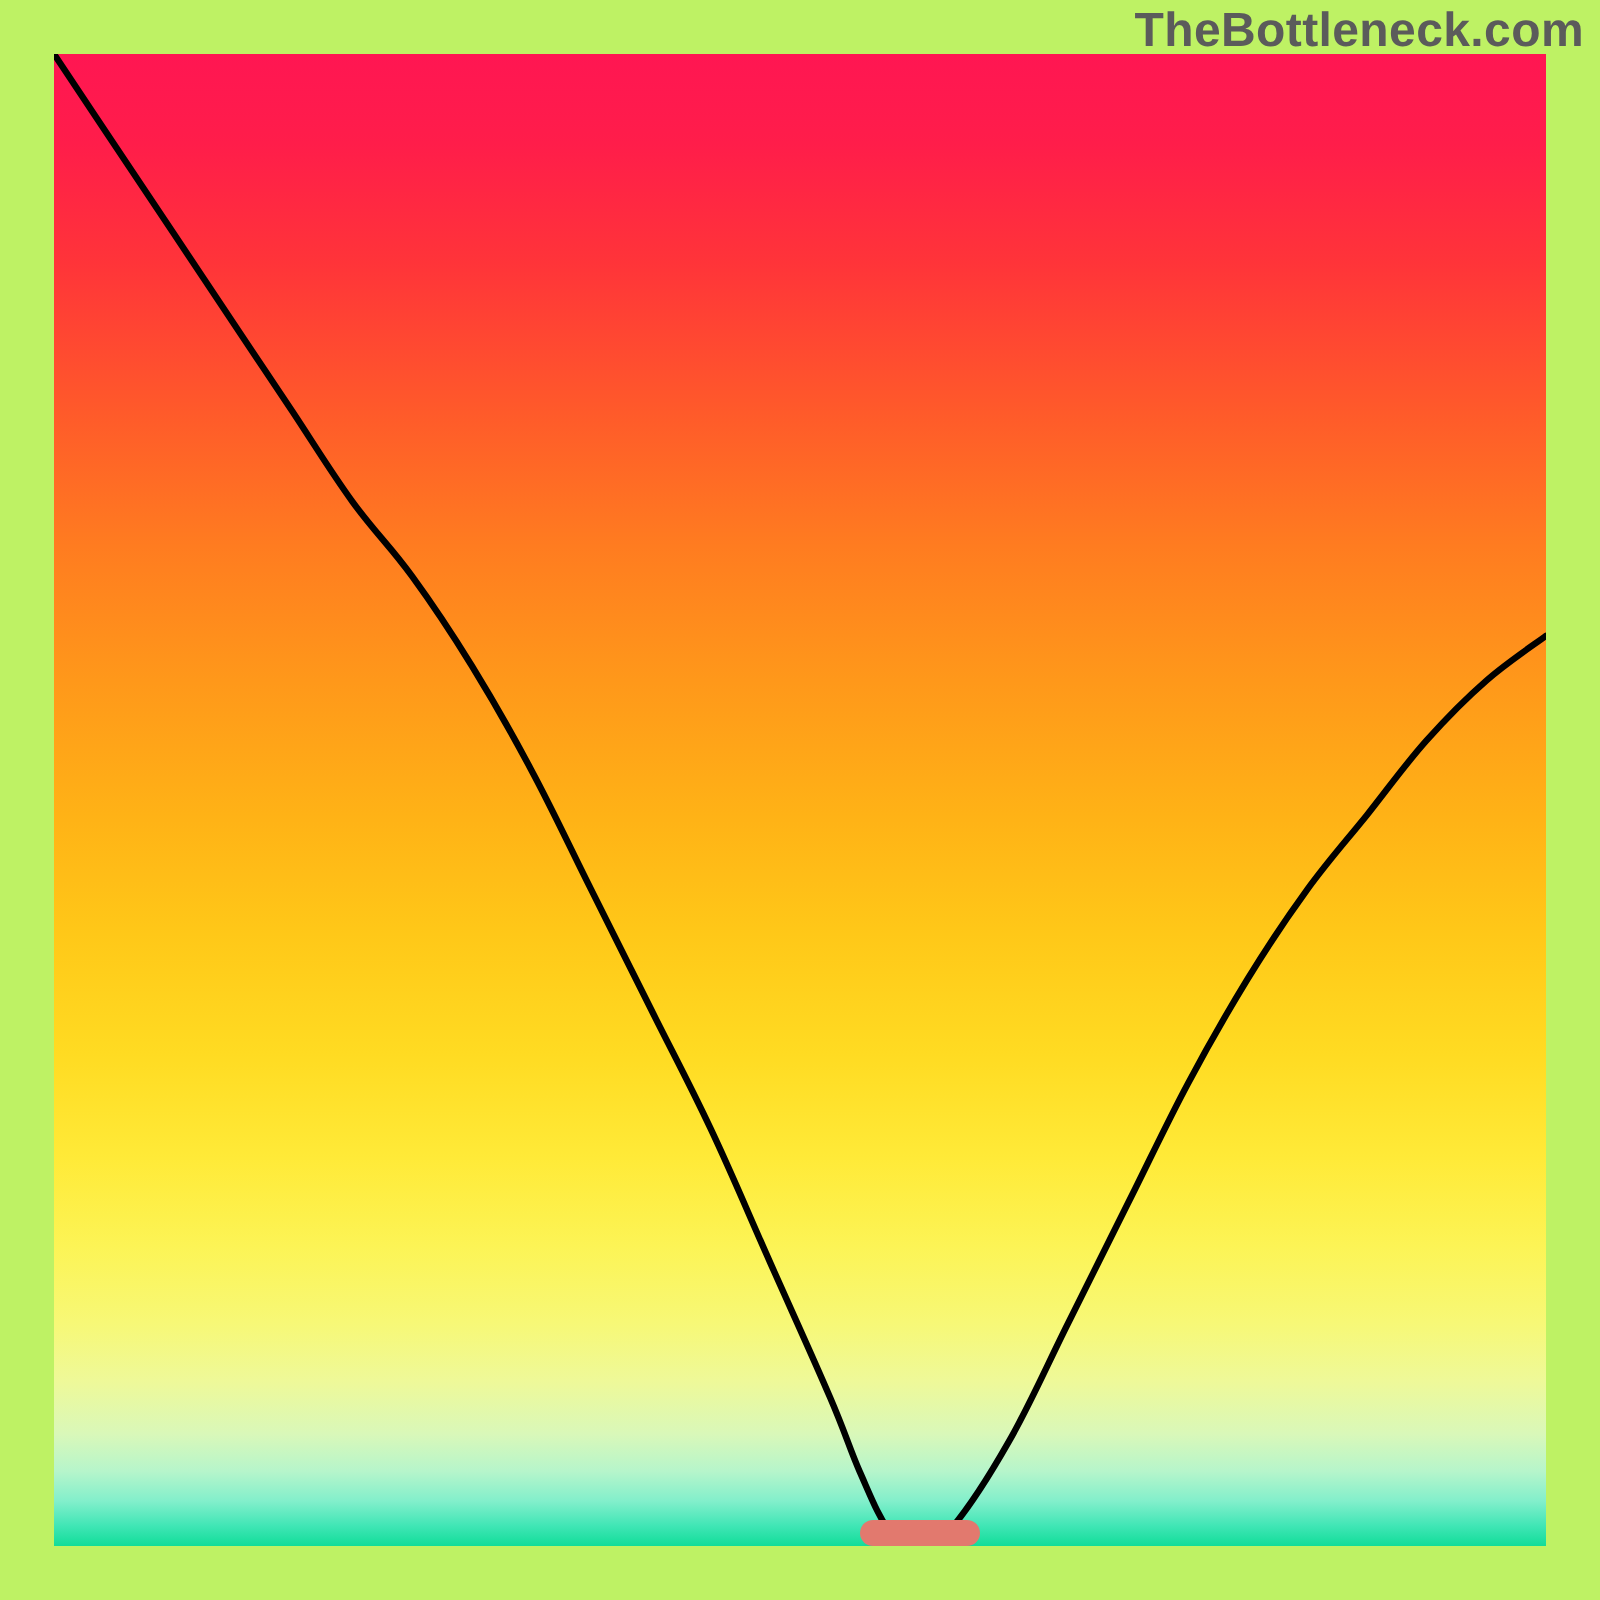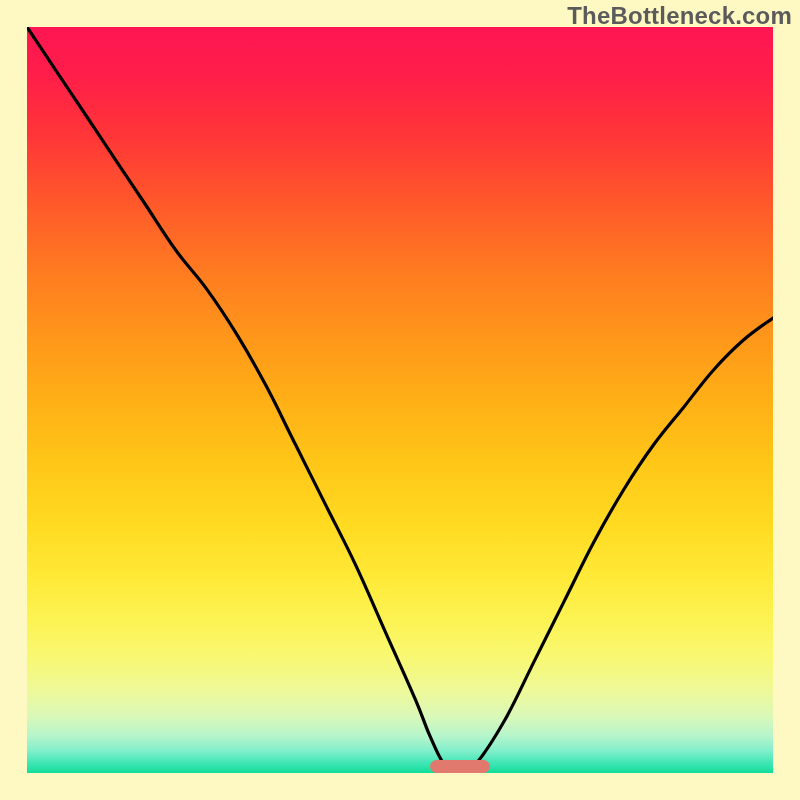--- a/index.html
+++ b/index.html
@@ -7,21 +7,21 @@
     padding: 0;
     width: 800px;
     height: 800px;
     background: #000;
     overflow: hidden;
   }
   .container {
     position: relative;
     width: 800px;
     height: 800px;
-    background: #fef9c3;
+    background: #bef264;
   }
   .watermark {
     position: absolute;
     top: 2px;
     right: 8px;
     font-family: Arial, Helvetica, sans-serif;
     font-size: 24px;
     font-weight: bold;
     color: #5b5b5b;
     letter-spacing: 0.2px;

